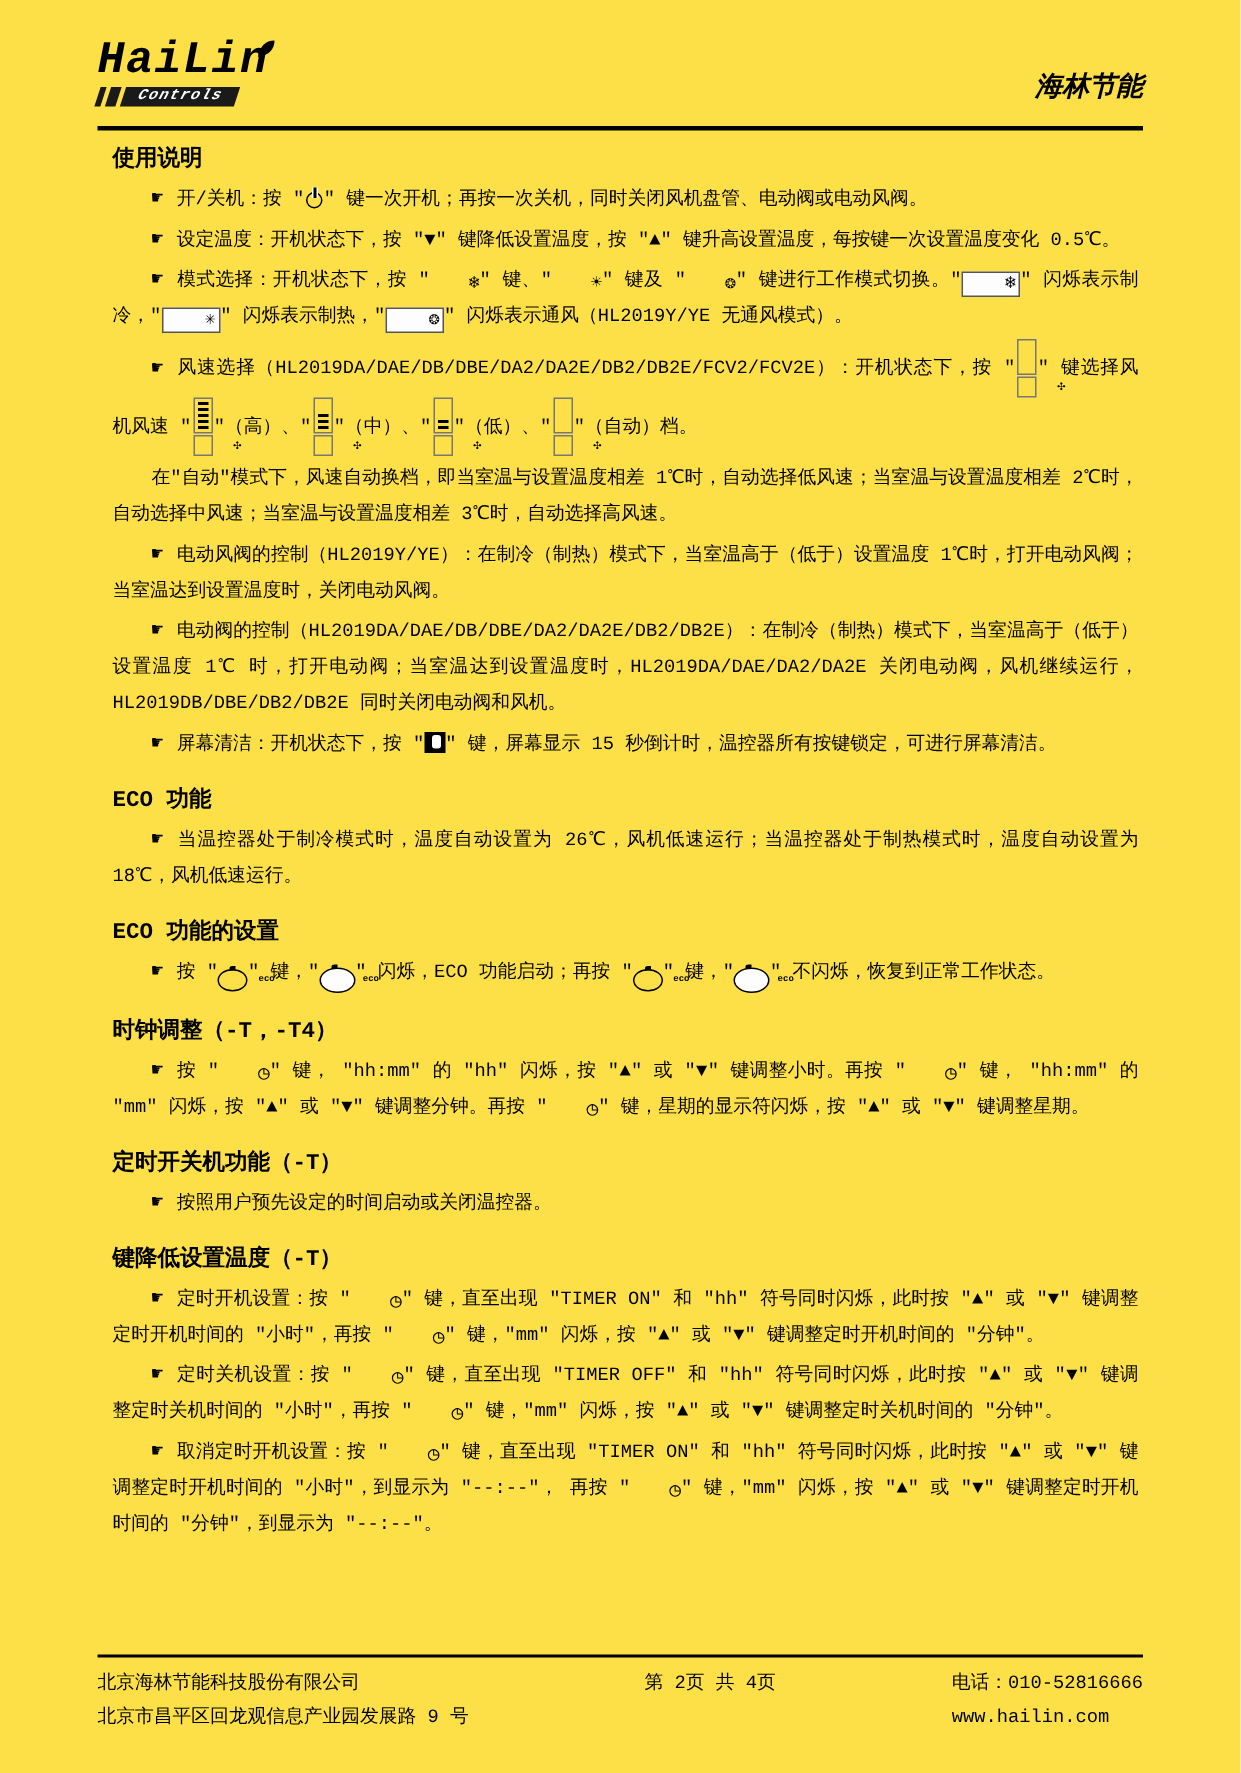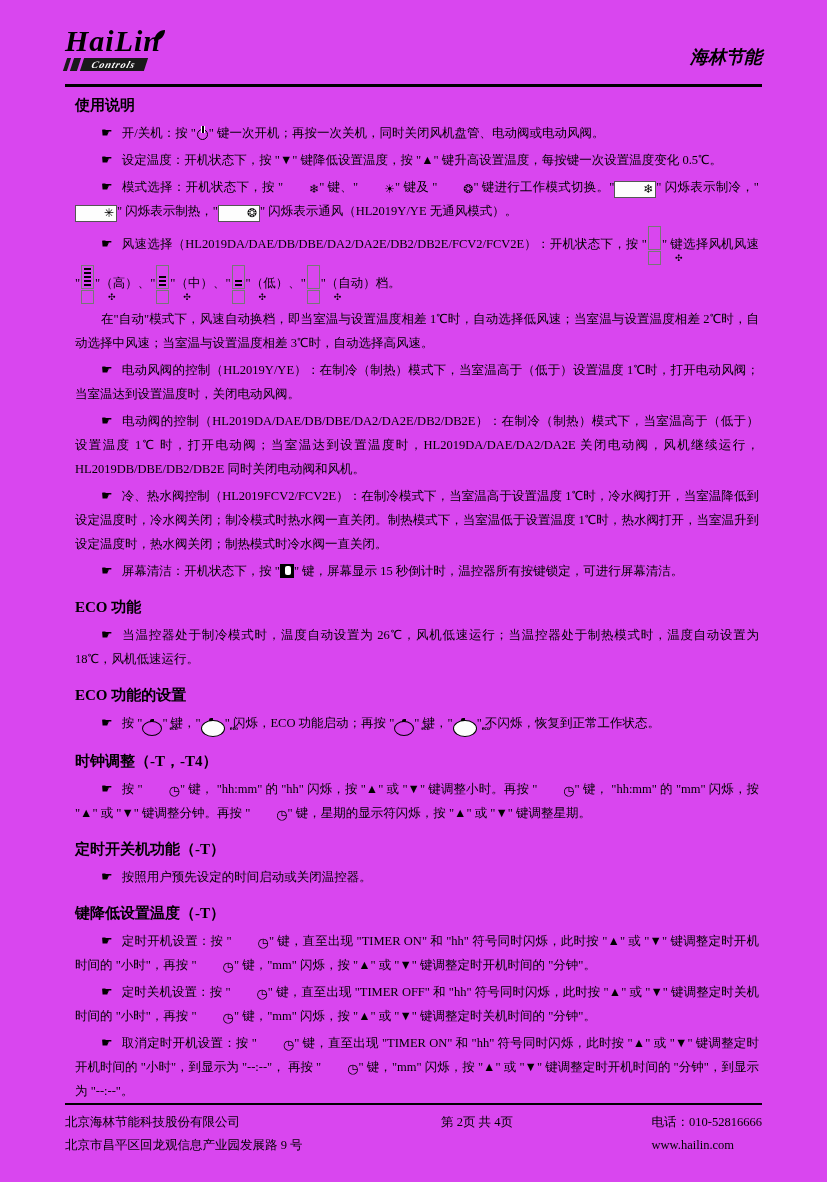--- a/index.html
+++ b/index.html
@@ -1,17 +1,17 @@
 <!DOCTYPE html>
 <html><head>
 <meta charset="utf-8">
 <style>
   html,body{margin:0;padding:0;background:#fff;}
-  .page{position:relative;width:827px;height:1182px;background:#d946ef;color:#000;
-        font-family:Liberation Serif, serif;overflow:hidden;}
+  .page{position:relative;width:827px;height:1182px;background:#fde047;color:#000;
+        font-family:Liberation Mono, monospace;overflow:hidden;}
 
   
   .hdr{position:absolute;left:65px;right:65px;top:26px;display:flex;
        justify-content:space-between;align-items:flex-end;}
   .logo{position:relative;}
   .logo-word{font-weight:bold;font-style:italic;font-size:30px;line-height:30px;
              letter-spacing:1px;position:relative;}
   .logo-leaf{position:absolute;top:-8px;right:-6px;}
   .logo-bar{display:flex;gap:3px;margin-top:2px;height:13px;align-items:stretch;}
   .bar{width:7px;background:#1a1a1a;transform:skewX(-18deg);}
@@ -106,21 +106,20 @@
 
   <div class="doc" id="doc-body">
       <div class="heading">使用说明</div>
       <div class="para"><span class="bullet">☛</span>开/关机：按 "<span class="ic ic-power"></span>" 键一次开机；再按一次关机，同时关闭风机盘管、电动阀或电动风阀。</div>
       <div class="para"><span class="bullet">☛</span>设定温度：开机状态下，按 "▼" 键降低设置温度，按 "▲" 键升高设置温度，每按键一次设置温度变化 0.5℃。</div>
       <div class="para"><span class="bullet">☛</span>模式选择：开机状态下，按 "<span class="ic ic-cool-key"></span>" 键、"<span class="ic ic-heat-key"></span>" 键及 "<span class="ic ic-vent-key"></span>" 键进行工作模式切换。"<span class="ic ic-cool boxed"></span>" 闪烁表示制冷，"<span class="ic ic-heat boxed"></span>" 闪烁表示制热，"<span class="ic ic-vent boxed"></span>" 闪烁表示通风（HL2019Y/YE 无通风模式）。</div>
       <div class="para"><span class="bullet">☛</span>风速选择（HL2019DA/DAE/DB/DBE/DA2/DA2E/DB2/DB2E/FCV2/FCV2E）：开机状态下，按 "<span class="ic ic-fan-key"></span>" 键选择风机风速 "<span class="ic ic-fan-high"></span>"（高）、"<span class="ic ic-fan-mid"></span>"（中）、"<span class="ic ic-fan-low"></span>"（低）、"<span class="ic ic-fan-auto"></span>"（自动）档。</div>
       <div class="para">在"自动"模式下，风速自动换档，即当室温与设置温度相差 1℃时，自动选择低风速；当室温与设置温度相差 2℃时，自动选择中风速；当室温与设置温度相差 3℃时，自动选择高风速。</div>
       <div class="para"><span class="bullet">☛</span>电动风阀的控制（HL2019Y/YE）：在制冷（制热）模式下，当室温高于（低于）设置温度 1℃时，打开电动风阀；当室温达到设置温度时，关闭电动风阀。</div>
       <div class="para"><span class="bullet">☛</span>电动阀的控制（HL2019DA/DAE/DB/DBE/DA2/DA2E/DB2/DB2E）：在制冷（制热）模式下，当室温高于（低于）设置温度 1℃ 时，打开电动阀；当室温达到设置温度时，HL2019DA/DAE/DA2/DA2E 关闭电动阀，风机继续运行，HL2019DB/DBE/DB2/DB2E 同时关闭电动阀和风机。</div>
-      <div class="para"><span class="bullet">☛</span>冷、热水阀控制（HL2019FCV2/FCV2E）：在制冷模式下，当室温高于设置温度 1℃时，冷水阀打开，当室温降低到设定温度时，冷水阀关闭；制冷模式时热水阀一直关闭。制热模式下，当室温低于设置温度 1℃时，热水阀打开，当室温升到设定温度时，热水阀关闭；制热模式时冷水阀一直关闭。</div>
       <div class="para"><span class="bullet">☛</span>屏幕清洁：开机状态下，按 "<span class="ic ic-screen-clean"></span>" 键，屏幕显示 15 秒倒计时，温控器所有按键锁定，可进行屏幕清洁。</div>
       <div class="heading">ECO 功能</div>
       <div class="para"><span class="bullet">☛</span>当温控器处于制冷模式时，温度自动设置为 26℃，风机低速运行；当温控器处于制热模式时，温度自动设置为 18℃，风机低速运行。</div>
       <div class="heading">ECO 功能的设置</div>
       <div class="para"><span class="bullet">☛</span>按 "<span class="ic ic-eco"></span>" 键，"<span class="ic ic-eco boxed"></span>" 闪烁，ECO 功能启动；再按 "<span class="ic ic-eco"></span>" 键，"<span class="ic ic-eco boxed"></span>" 不闪烁，恢复到正常工作状态。</div>
       <div class="heading">时钟调整（-T，-T4）</div>
       <div class="para"><span class="bullet">☛</span>按 "<span class="ic ic-clock"></span>" 键， "hh:mm" 的 "hh" 闪烁，按 "▲" 或 "▼" 键调整小时。再按 "<span class="ic ic-clock"></span>" 键， "hh:mm" 的 "mm" 闪烁，按 "▲" 或 "▼" 键调整分钟。再按 "<span class="ic ic-clock"></span>" 键，星期的显示符闪烁，按 "▲" 或 "▼" 键调整星期。</div>
       <div class="heading">定时开关机功能（-T）</div>
       <div class="para"><span class="bullet">☛</span>按照用户预先设定的时间启动或关闭温控器。</div>
       <div class="heading">键降低设置温度（-T）</div>

